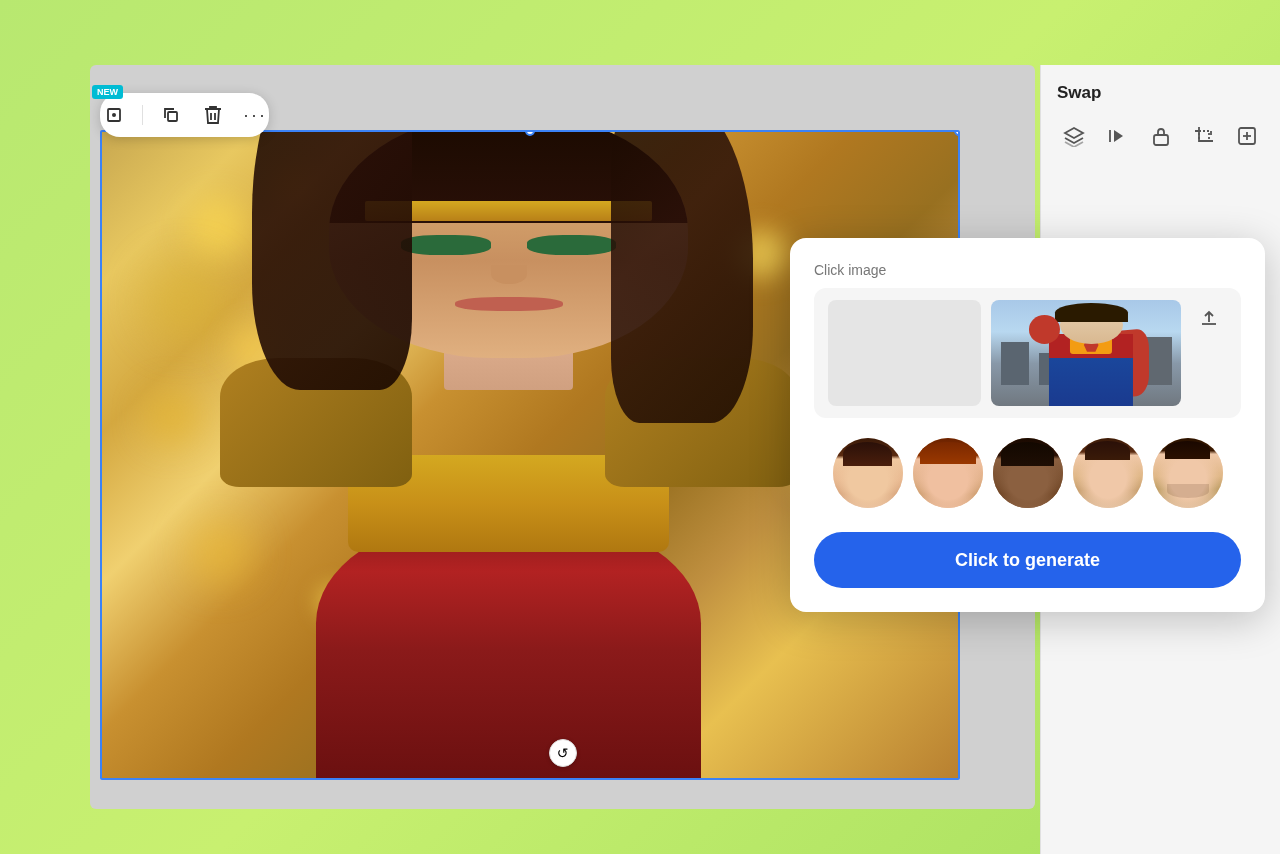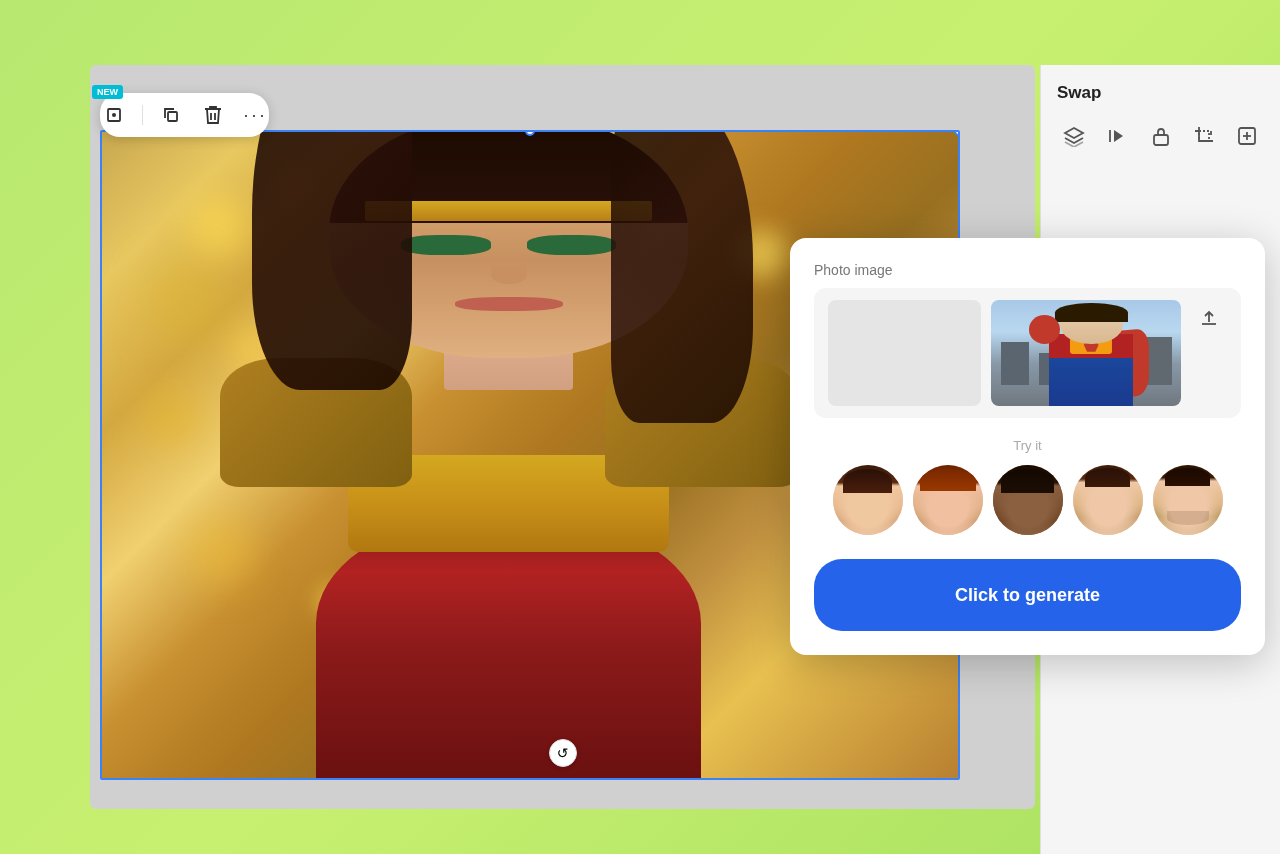--- a/index.html
+++ b/index.html
@@ -147,21 +147,21 @@
         <line x1="10" y1="6" x2="10" y2="14"></line>
         <line x1="6" y1="10" x2="14" y2="10"></line>
       </svg>
     </div>
   </div>
 </div>
 
 <div style="position:absolute;top:238px;left:790px;width:475px;background:white;border-radius:16px;box-shadow:0 8px 40px rgba(0,0,0,0.22);padding:24px;z-index:40;">
 
 
-  <div style="font-size:14px;color:#777;margin-bottom:10px;">Photo image</div>
+  <div style="font-size:14px;color:#777;margin-bottom:10px;">Click image</div>
 
   <div style="width:100%;height:130px;background:#f5f5f5;border-radius:12px;display:flex;align-items:center;gap:10px;padding:12px 14px;margin-bottom:20px;position:relative;">
 
     <div style="flex:1;height:100%;background:#e5e5e5;border-radius:8px;"></div>
 
     <div style="width:190px;height:106px;border-radius:8px;overflow:hidden;flex-shrink:0;position:relative;">
 
       <div style="position:absolute;inset:0;background:linear-gradient(180deg,#a8c8e8 0%,#b8d8f0 30%,#8898a8 60%,#707880 100%);"></div>
 
       <div style="position:absolute;bottom:20%;left:5%;width:15%;height:40%;background:#5a6570;"></div>
@@ -189,21 +189,20 @@
     </div>
 
     <div style="width:36px;height:36px;display:flex;align-items:center;justify-content:center;cursor:pointer;color:#555;align-self:flex-start;flex-shrink:0;">
       <svg width="22" height="22" viewBox="0 0 22 22" fill="none" stroke="#555" stroke-width="1.8">
         <path d="M11 15V5M7 9l4-4 4 4"></path>
         <path d="M4 17h14"></path>
       </svg>
     </div>
   </div>
 
-  <div style="text-align:center;font-size:13px;color:#aaa;margin-bottom:12px;">Try it</div>
 
   <div style="display:flex;gap:10px;margin-bottom:24px;justify-content:center;">
 
     <div style="width:70px;height:70px;border-radius:50%;overflow:hidden;cursor:pointer;flex-shrink:0;background:#f0d5c0;position:relative;">
       <div style="position:absolute;inset:0;background:radial-gradient(ellipse 70% 70% at 50% 60%,#f0c8a0 40%,transparent 70%),linear-gradient(180deg,#3a1a08 0%,#5a2a10 25%,#f0c8a0 30%,#e8b890 60%,#d4a078 80%,#e8c0a0 100%);"></div>
       <div style="position:absolute;top:5%;left:15%;right:15%;height:35%;background:linear-gradient(180deg,#2a1008 0%,#4a1e0c 100%);border-radius:50% 50% 0 0;"></div>
     </div>
 
     <div style="width:70px;height:70px;border-radius:50%;overflow:hidden;cursor:pointer;flex-shrink:0;background:#f0c8a0;position:relative;">
       <div style="position:absolute;inset:0;background:radial-gradient(ellipse 70% 70% at 50% 60%,#f0c0a0 40%,transparent 70%),linear-gradient(180deg,#6b2200 0%,#8b3200 25%,#f0c0a0 30%,#e0b088 60%,#c89868 80%,#e8b898 100%);"></div>
@@ -221,14 +220,14 @@
     </div>
 
     <div style="width:70px;height:70px;border-radius:50%;overflow:hidden;cursor:pointer;flex-shrink:0;background:#f0d0b0;position:relative;">
       <div style="position:absolute;inset:0;background:radial-gradient(ellipse 65% 70% at 50% 58%,#f0c8a8 40%,transparent 70%),linear-gradient(180deg,#2a1200 0%,#3a1800 18%,#f0c8a8 23%,#e0b888 55%,#c0a068 73%,#e0c0a0 100%);"></div>
       <div style="position:absolute;top:4%;left:18%;right:18%;height:26%;background:linear-gradient(180deg,#1a0800 0%,#2a1000 100%);border-radius:50% 50% 0 0;"></div>
 
       <div style="position:absolute;bottom:15%;left:20%;right:20%;height:20%;background:rgba(60,30,10,0.15);border-radius:0 0 50% 50%;"></div>
     </div>
   </div>
 
-  <button style="width:100%;height:72px;background:#2563eb;color:white;border:none;border-radius:28px;font-size:18px;font-weight:600;cursor:pointer;display:flex;align-items:center;justify-content:center;">Click to generate</button>
+  <button style="width:100%;height:56px;background:#2563eb;color:white;border:none;border-radius:28px;font-size:18px;font-weight:600;cursor:pointer;display:flex;align-items:center;justify-content:center;">Click to generate</button>
 </div>
 
 </body></html>

